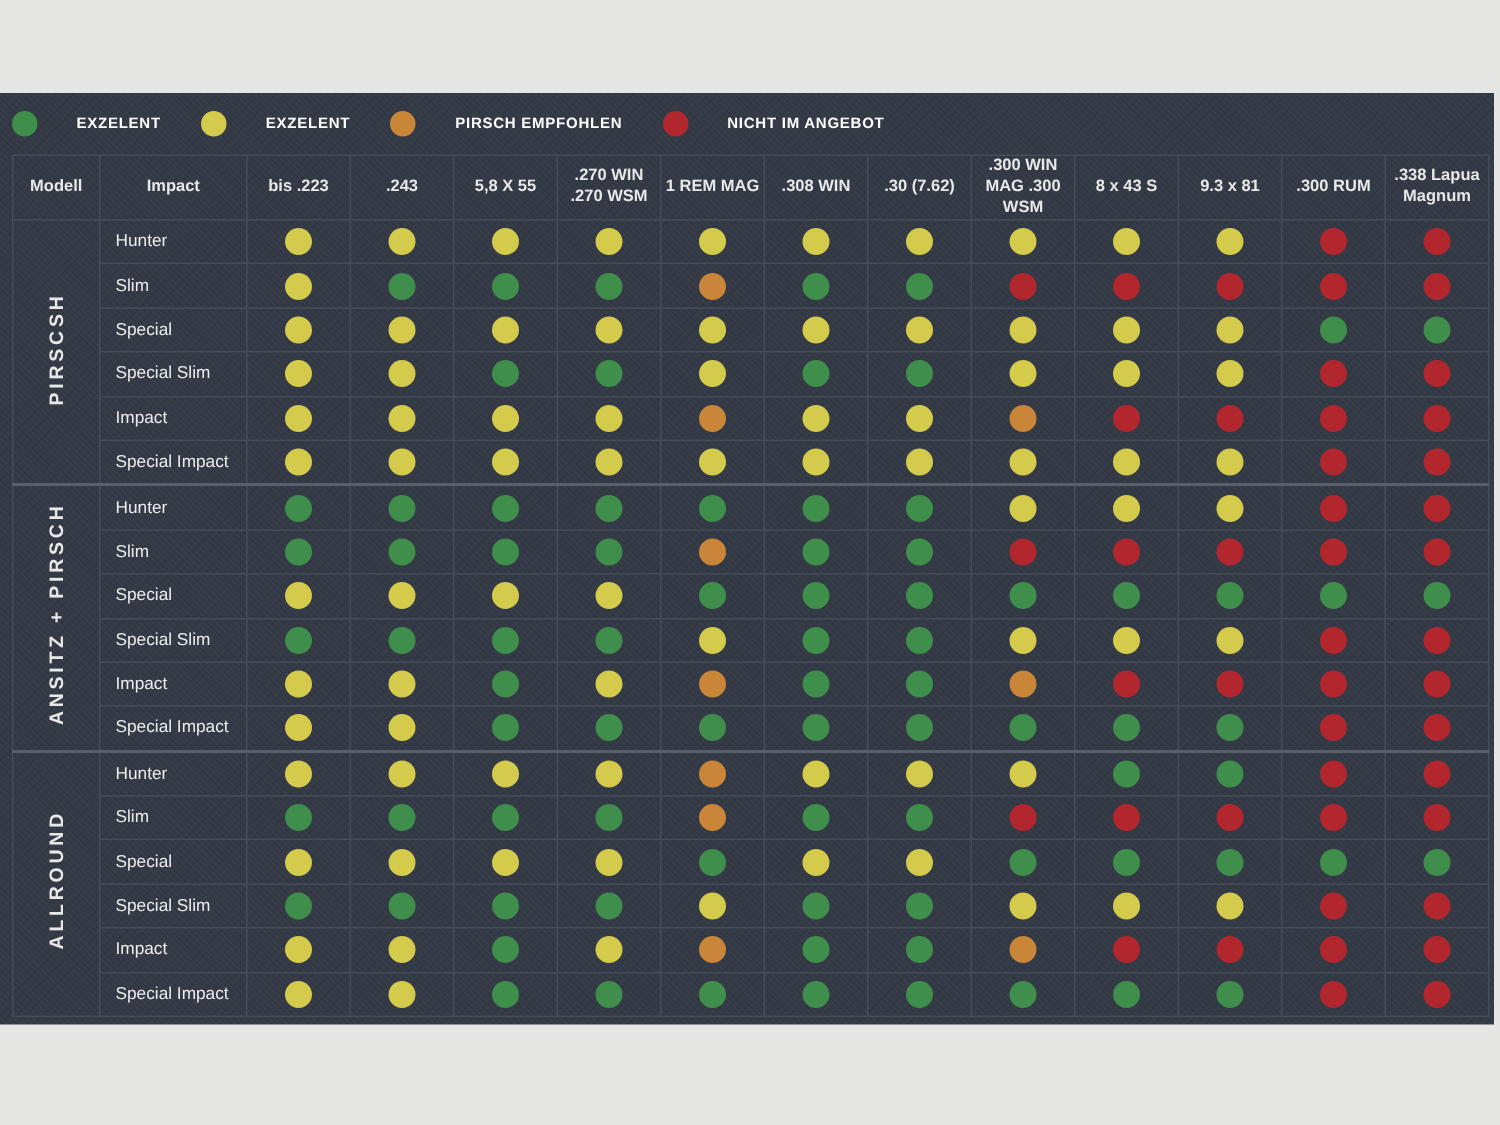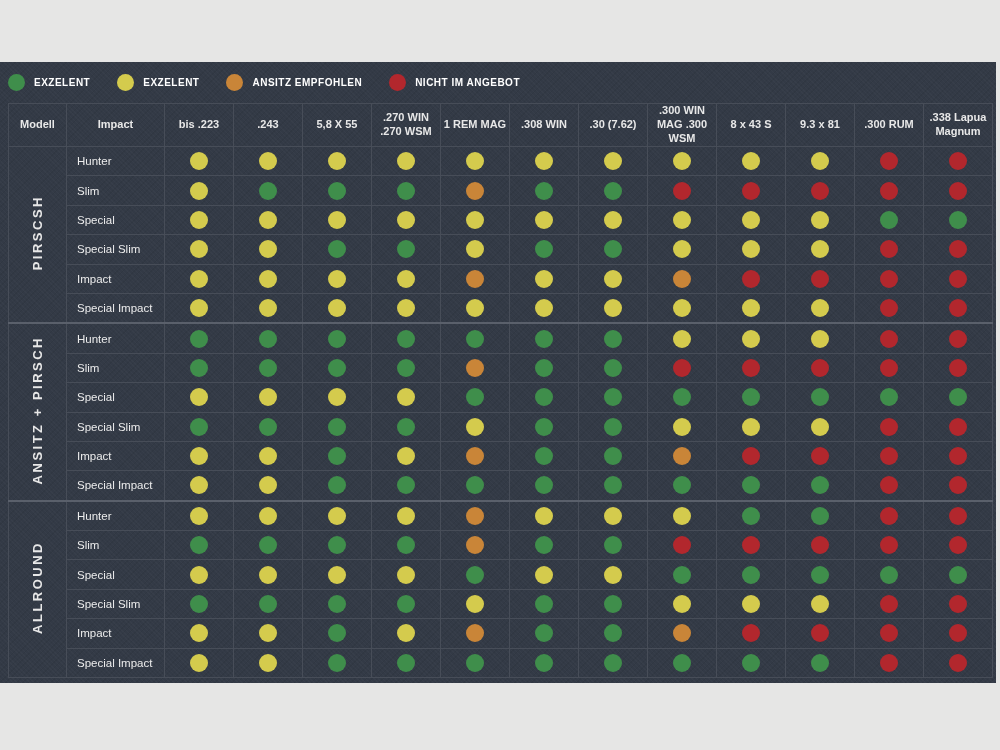--- a/index.html
+++ b/index.html
@@ -21,21 +21,21 @@
     height:41px;
     display:flex; align-items:center; justify-content:space-between;
     padding:0 8px 0 8px;
   }
   .title {
     margin:0;
     font-size:20px; font-weight:bold; color:#ffffff;
     letter-spacing:0.4px;
   }
   .legend { display:flex; align-items:center; gap:27px; }
-  .legend-item { display:flex; align-items:center; gap:9px; }
+  .legend-item { display:flex; align-items:center; gap:26px; }
   .legend-dot { width:17px; height:17px; border-radius:50%; flex:0 0 auto; }
   .legend-label {
     font-size:10px; font-weight:bold; color:#ffffff; letter-spacing:0.5px;
     white-space:nowrap;
   }
   table.matrix {
     border-collapse:collapse; table-layout:fixed;
     margin-left:8px; width:984px;
   }
   .matrix th, .matrix td { border:1px solid #474d58; padding:0; }
@@ -68,21 +68,21 @@
         <span class="legend-item">
           <span class="legend-dot" style="background: rgb(63, 142, 75);"></span>
           <span class="legend-label">EXZELENT</span>
         </span>
         <span class="legend-item">
           <span class="legend-dot" style="background: rgb(212, 203, 77);"></span>
           <span class="legend-label">EXZELENT</span>
         </span>
         <span class="legend-item">
           <span class="legend-dot" style="background: rgb(201, 133, 56);"></span>
-          <span class="legend-label">ANSITZ EMPFOHLEN</span>
+          <span class="legend-label">PIRSCH EMPFOHLEN</span>
         </span>
         <span class="legend-item">
           <span class="legend-dot" style="background: rgb(178, 39, 45);"></span>
           <span class="legend-label">NICHT IM ANGEBOT</span>
         </span>
       </div>
   </div>
   <table class="matrix" id="matrix">
     <colgroup id="cols">
         <col style="width: 58px;">

